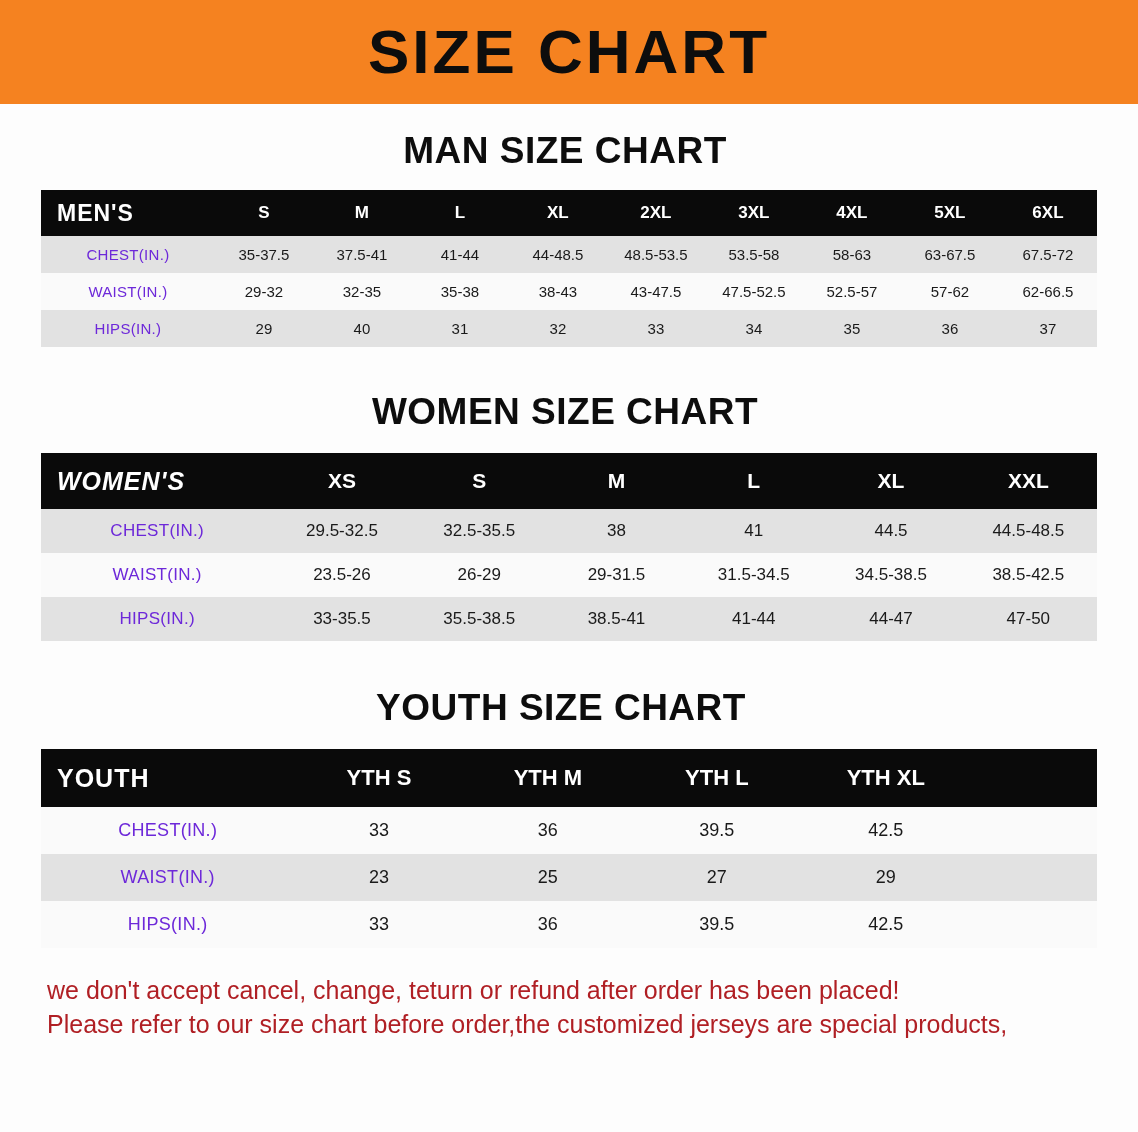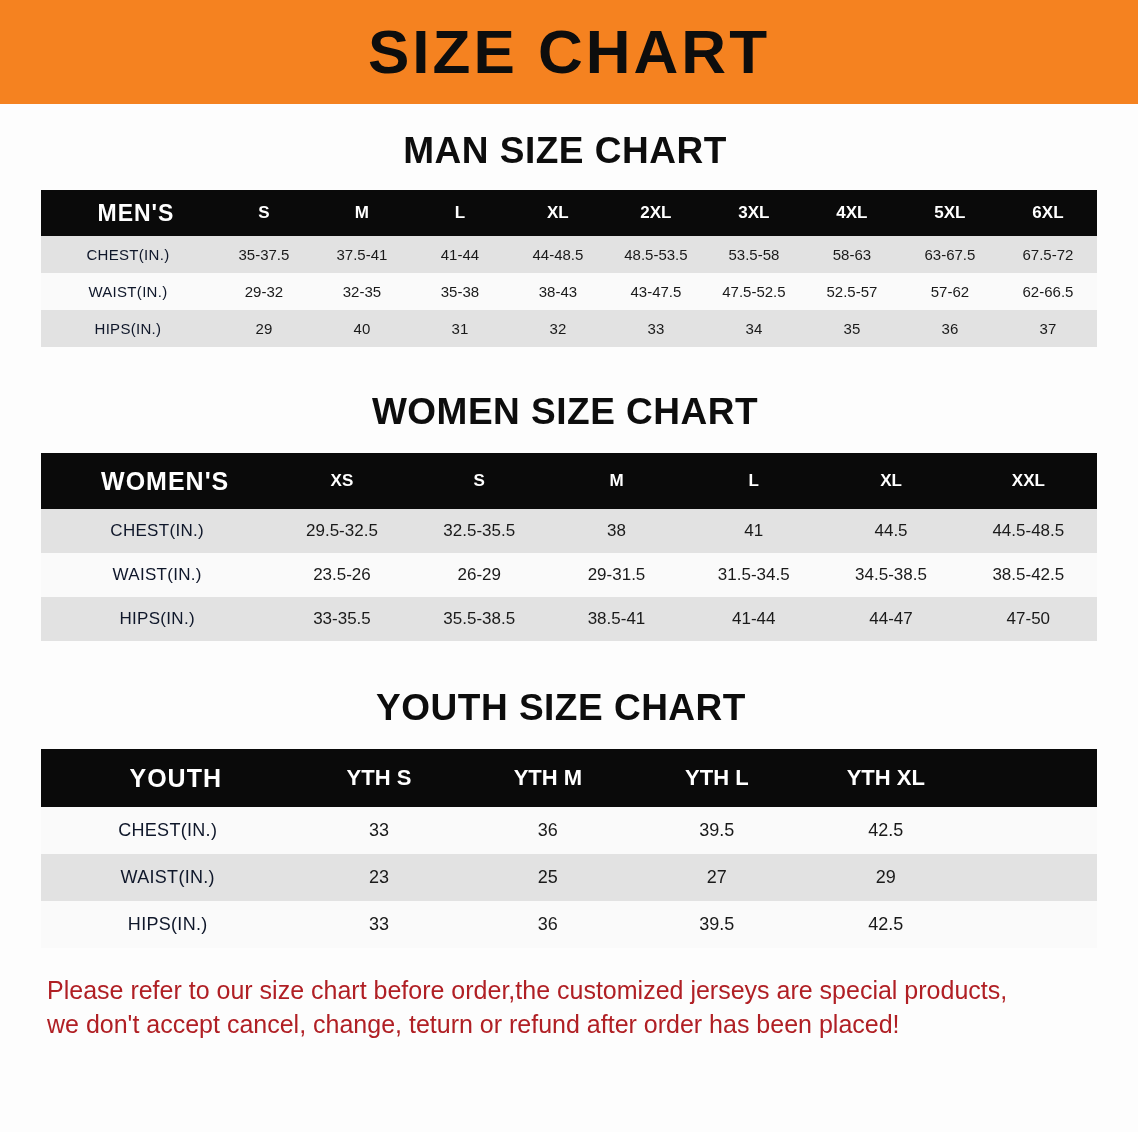--- a/index.html
+++ b/index.html
@@ -63,45 +63,45 @@
     table-layout: fixed;
   }
   thead th {
     background: #0a0a0a;
     color: #ffffff;
     font-weight: bold;
     text-align: center;
     padding: 0;
   }
   .hdr-label {
-    text-align: center;
+    text-align: left;
     padding-left: 16px !important;
     letter-spacing: 1px;
   }
   tbody td {
     text-align: center;
     color: #1a1a1a;
   }
   tbody td.rowlabel {
     text-align: center;
-    color: #0f172a;
+    color: #6d28d9;
     letter-spacing: 0.3px;
   }
   tr.shade td { background: #e2e2e2; }
   tr.plain td { background: #fafafa; }
 
   
   #men-table thead th { height: 46px; font-size: 17px; }
   #men-table thead th.hdr-label { font-size: 23px; }
   #men-table tbody td { height: 35px; font-size: 15px; }
   #men-table tbody td.rowlabel { font-size: 15px; }
 
   
-  #women-table thead th { height: 56px; font-size: 17px; }
-  #women-table thead th.hdr-label { font-size: 25px; }
+  #women-table thead th { height: 56px; font-size: 21px; }
+  #women-table thead th.hdr-label { font-size: 25px; font-style: italic; }
   #women-table tbody td { height: 42px; font-size: 17px; }
   #women-table tbody td.rowlabel { font-size: 17px; }
 
   
   #youth-table thead th { height: 58px; font-size: 22px; }
   #youth-table thead th.hdr-label { font-size: 25px; }
   #youth-table tbody td { height: 45px; font-size: 18px; }
   #youth-table tbody td.rowlabel { font-size: 18px; }
 
   
@@ -295,17 +295,17 @@
           <td>36</td>
           <td>39.5</td>
           <td>42.5</td>
           <td></td>
         </tr>
       </tbody>
     </table>
   </div>
 
   <div class="note">
+    <div>we don't accept cancel, change, teturn or refund after order has been placed!</div>
     <div>Please refer to our size chart before order,the customized jerseys are special products,</div>
-    <div>we don't accept cancel, change, teturn or refund after order has been placed!</div>
   </div>
 
 </div>
 
 </body></html>

